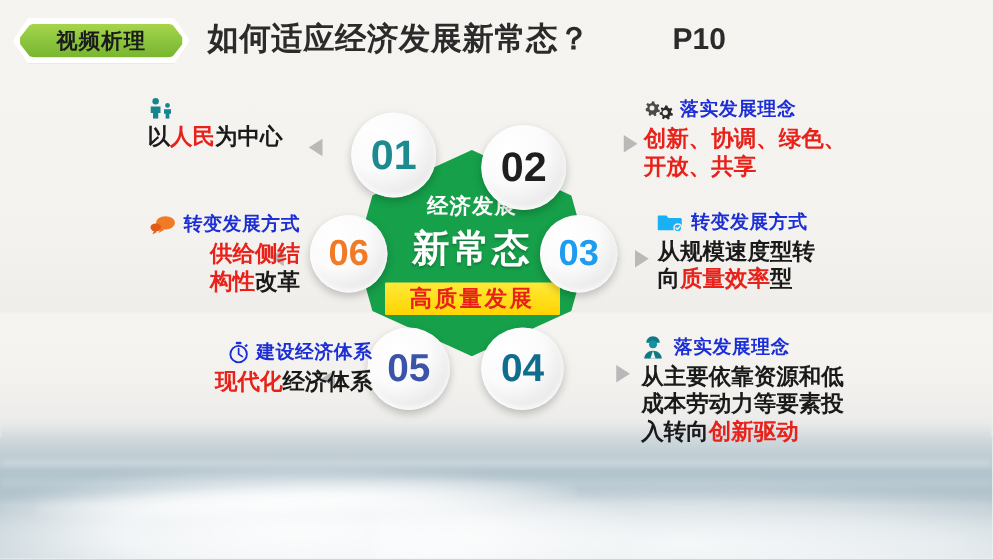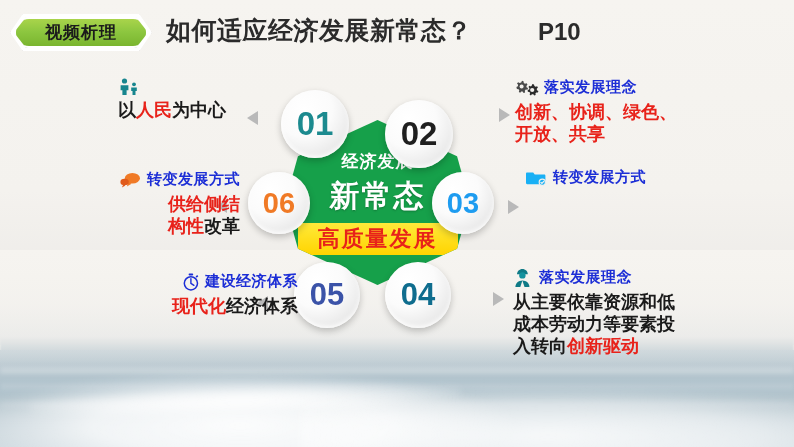--- a/index.html
+++ b/index.html
@@ -94,21 +94,21 @@
   .hex-l1 {
     color:#ffffff; font-size:17px; font-weight:bold; letter-spacing:1px;
     font-family:"DejaVu Sans","Liberation Sans",sans-serif; margin-bottom:2px;
   }
   .hex-l2 {
     color:#ffffff; font-size:30px; font-weight:bold; letter-spacing:2px;
     font-family:"DejaVu Sans","Liberation Sans",sans-serif;
     text-shadow:0 1px 2px rgba(0,0,0,.25); margin:1px 0 6px;
   }
   .hex-l3 {
-    color:#e8221a; font-size:22px; font-weight:bold; letter-spacing:2px;
+    color:#e8221a; font-size:18px; font-weight:bold; letter-spacing:2px;
     font-family:"DejaVu Sans","Liberation Sans",sans-serif;
     background:linear-gradient(180deg,#ffe93a 0%,#ffd400 100%);
     padding:1px 20px; border-radius:1px;
   }
 
   
   .bubble {
     position:absolute; z-index:4; border-radius:50%;
     background:radial-gradient(circle at 34% 28%, #ffffff 0%, #fbfbfb 42%, #e9e9e9 75%, #d8d8d8 100%);
     box-shadow:0 3px 7px rgba(0,0,0,.22), inset 0 -2px 4px rgba(255,255,255,.9);
@@ -243,20 +243,26 @@
   <div class="head">
     <span class="ic">
       <svg width="22" height="17" viewBox="0 0 22 17">
         <path d="M1 3.4h6.2l1.5 2h9.6c.6 0 1.1.5 1.1 1.1v7.6c0 .6-.5 1.1-1.1 1.1H1.1A1.1 1.1 0 0 1 0 14.1V4.5c0-.6.5-1.1 1-1.1z" fill="#19b0f5"></path>
         <circle cx="16.3" cy="13.3" r="3.1" fill="#19b0f5" stroke="#f3f1ed" stroke-width="1.2"></circle>
         <path d="M14.9 13.4l1 1 1.9-2" stroke="#f3f1ed" stroke-width="1.3" fill="none" stroke-linecap="round"></path>
       </svg>
     </span>
     <span>转变发展方式</span>
   </div>
+  <div class="body">
+    <div>从规模速度型转</div>
+    <div>
+      <span>向</span><span class="hl">质量效率</span><span>型</span>
+    </div>
+  </div>
 </div>
 
 <div class="blk right" id="t04">
   <div class="head">
     <span class="ic">
       <svg width="21" height="19" viewBox="0 0 21 19">
         <path d="M4 6.2C4 3.3 6.4 1 9.4 1s5.4 2.3 5.4 5.2H4z" fill="#0f7a86"></path>
         <circle cx="9.4" cy="7.4" r="3.2" fill="#13929e"></circle>
         <path d="M2.4 19c0-3.6 3.1-6.4 7-6.4s7 2.8 7 6.4z" fill="#0f7a86"></path>
         <path d="M9.4 12.6 7.3 19h4.2z" fill="#f3f1ed"></path>

